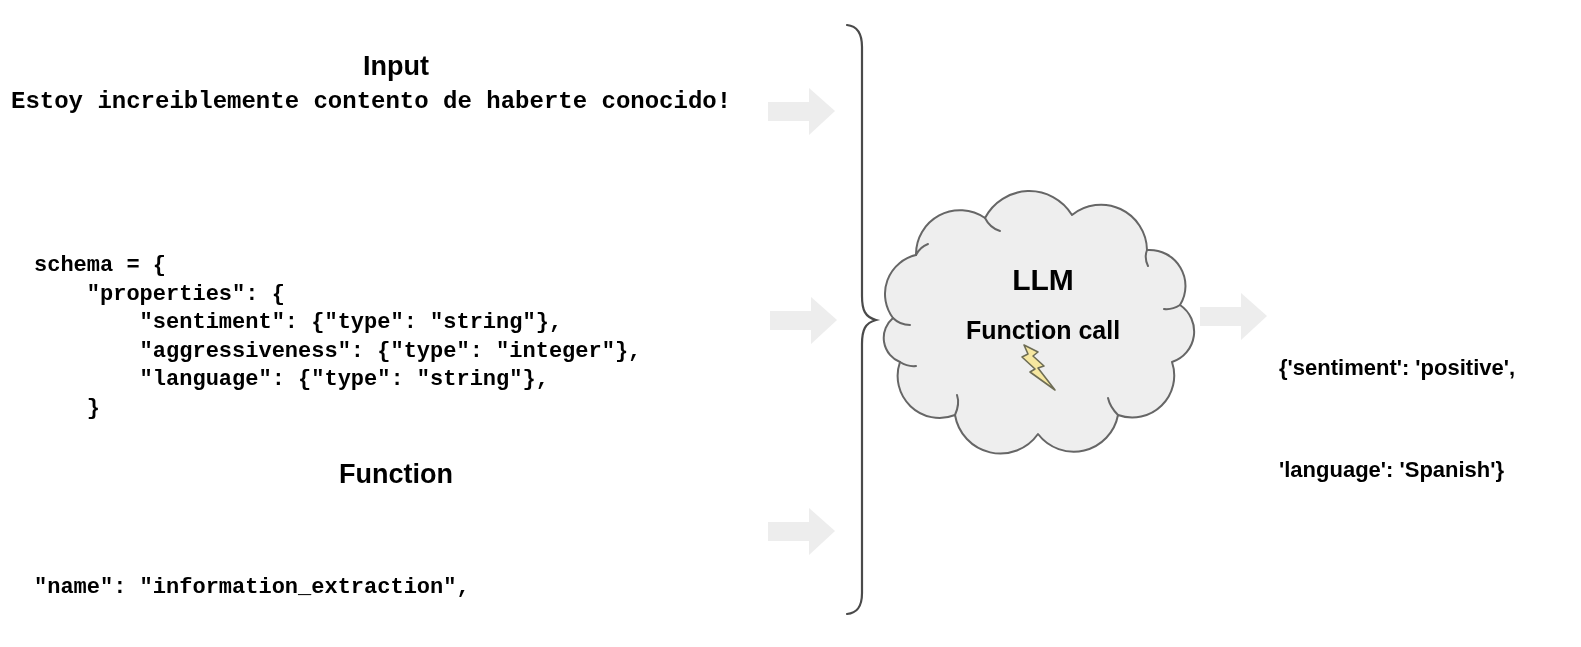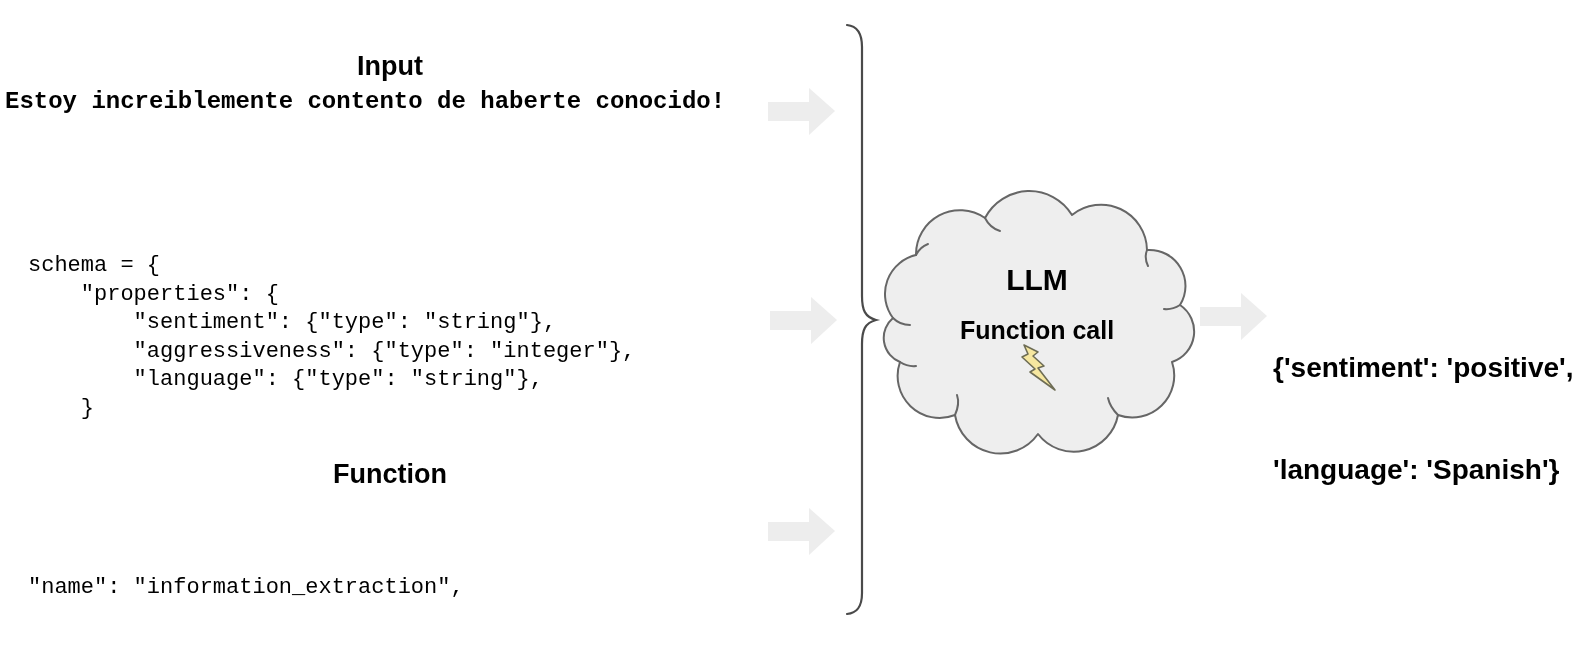--- a/index.html
+++ b/index.html
@@ -1,36 +1,36 @@
 <!DOCTYPE html>
 <html><head>
 <meta charset="utf-8">
 <style>
   html,body{margin:0;padding:0;background:#fff;}
   .canvas{
     position:relative;width:1581px;height:647px;background:#ffffff;overflow:hidden;
     font-family:"Liberation Sans",sans-serif;color:#000;
   }
-  .abs{position:absolute;}
+  .abs{position:absolute;padding-left:6px;}
   .layer{position:absolute;left:0;top:0;}
   .sec-title{
     width:780px;text-align:center;font-size:27px;font-weight:bold;line-height:33px;
   }
   .code{
-    font-family:"Liberation Mono",monospace;font-weight:normal;white-space:pre;
+    font-family:"Liberation Mono",monospace;font-weight:bold;white-space:pre;
     font-size:22px;line-height:28.5px;
   }
   .input-lines{
     width:770px;text-align:left;font-family:"Liberation Mono",monospace;
     font-weight:bold;font-size:24px;line-height:29px;white-space:pre;
   }
   .fn-lines{font-size:22px;line-height:39px;}
   .llm-title{width:200px;text-align:center;font-size:30px;font-weight:bold;line-height:32px;}
   .llm-sub{width:260px;text-align:center;font-size:25px;font-weight:bold;line-height:30px;}
-  .output-text{font-size:28px;font-weight:bold;line-height:34px;white-space:pre;}
+  .output-text{font-size:22px;font-weight:bold;line-height:34px;white-space:pre;}
 </style>
 </head>
 <body>
 
 <div class="canvas">
 
   <svg class="layer" width="1581" height="647" viewBox="0 0 1581 647">
 
     <path d="M 847,25 C 857,26 862,33 862,47 L 862,296 C 862,310 865,317 876,320
              C 865,323 862,330 862,344 L 862,593 C 862,607 857,613 847,614" fill="none" stroke-width="2.2" stroke-linecap="round" stroke="#4a4a4a"></path>

